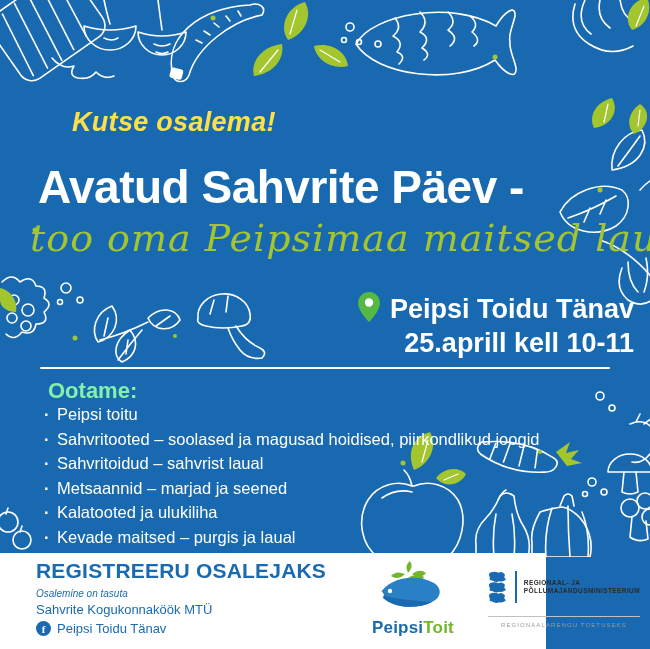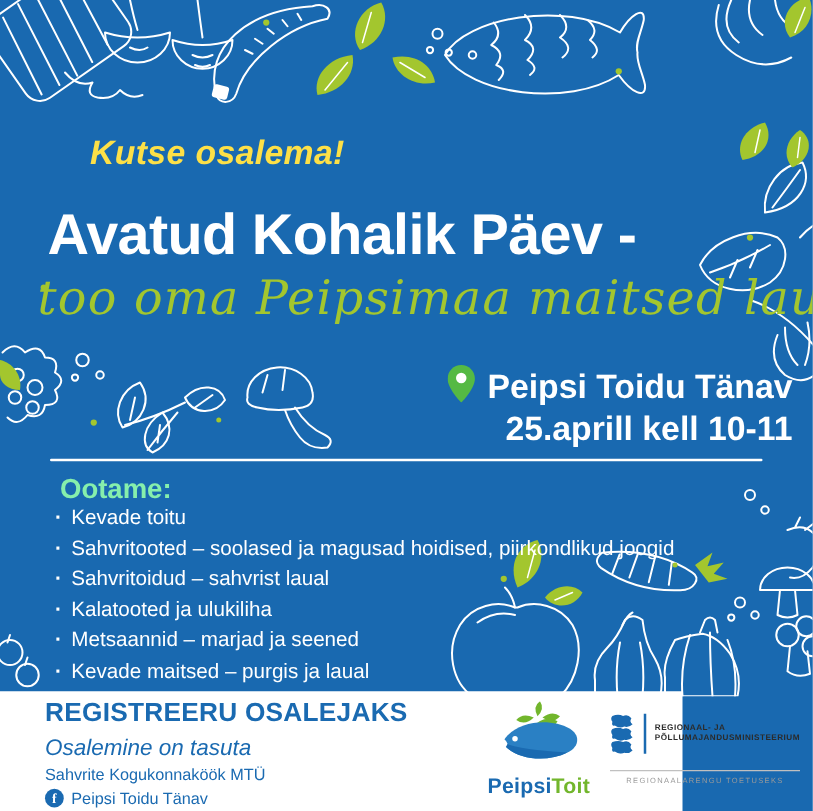--- a/index.html
+++ b/index.html
@@ -39,29 +39,29 @@
     position:absolute;left:44px;top:402px;margin:0;padding:0;list-style:none;
     color:#fff;font-size:16.5px;line-height:24.6px;font-weight:400;
   }
   .expect-list li{padding-left:13px;position:relative;white-space:nowrap;}
   .expect-list li::before{content:"·";position:absolute;left:0;top:0;font-weight:700;}
   .footer{
     position:absolute;left:0;top:553px;width:546px;height:96px;background:#fff;
   }
   .reg-col{position:absolute;left:36px;top:6px;color:#1a6ab1;}
   .reg-heading{font-size:21px;font-weight:700;letter-spacing:.2px;}
-  .reg-note{font-size:18px;font-style:italic;margin-top:5px;}
+  .reg-note{font-size:10px;font-style:italic;margin-top:5px;}
   .reg-line{font-size:13px;margin-top:3px;}
   .fb-row{font-size:13px;margin-top:4px;display:flex;align-items:center;gap:6px;}
   .fb-icon{
     display:inline-flex;align-items:center;justify-content:center;
     width:15px;height:15px;border-radius:50%;background:#1a6ab1;color:#fff;
     font-size:11px;font-weight:700;font-family:"Liberation Serif",serif;
   }
-  .pt-logo{position:absolute;left:372px;top:8px;width:100px;text-align:right;}
+  .pt-logo{position:absolute;left:372px;top:8px;width:100px;text-align:left;}
   .pt-text{font-size:17px;font-weight:700;margin-top:1px;letter-spacing:.2px;}
   .pt-text .p1{color:#1a6ab1;}
   .pt-text .p2{color:#72b62c;}
   .ministry{position:absolute;left:488px;top:18px;width:152px;}
   .min-top{display:flex;align-items:center;}
   .min-divider{width:2px;height:32px;background:#1a6ab1;margin:0 7px 0 6px;}
   .min-text{color:#2b2b2b;font-size:6.5px;font-weight:700;line-height:8px;letter-spacing:.4px;}
   .min-sub{margin-top:13px;border-top:1px solid #c0c0c0;padding-top:5px;
     color:#9a9a9a;font-size:6px;letter-spacing:1.1px;text-align:center;}
 </style>
@@ -229,42 +229,42 @@
           <circle cx="175" cy="336" r="2"></circle>
       </g>
     </g>
 
     <g stroke="#ffffff" stroke-width="1.2" fill="none" stroke-linecap="round">
       <path d="M297 10 L290 34 M260 72 L278 50 M340 62 L320 50 M604 122 L608 104 M638 126 L640 110 M422 462 L428 440 M444 480 L458 474 M636 26 L644 6"></path>
     </g>
   </svg>
 
   <div class="invite">Kutse osalema!</div>
-  <h1 class="title">Avatud Kohalik Päev -</h1>
+  <h1 class="title">Avatud Sahvrite Päev -</h1>
   <div class="script">too oma Peipsimaa maitsed lauale</div>
 
   <div class="location">
     <div>
       <svg class="pin" width="22" height="30" viewBox="0 0 24 33">
         <path fill="#55b944" d="M12 0C5.4 0 0 5.4 0 12c0 9 12 21 12 21s12-12 12-21C24 5.4 18.6 0 12 0z"></path>
         <circle cx="12" cy="11.5" r="4.6" fill="#ffffff"></circle>
       </svg><span>Peipsi Toidu Tänav</span>
     </div>
     <div>25.aprill kell 10-11</div>
   </div>
 
   <div class="sep"></div>
 
   <div class="expect-heading">Ootame:</div>
   <ul class="expect-list">
-    <li>Kevade toitu</li>
+    <li>Peipsi toitu</li>
     <li>Sahvritooted – soolased ja magusad hoidised, piirkondlikud joogid</li>
     <li>Sahvritoidud – sahvrist laual</li>
+    <li>Metsaannid – marjad ja seened</li>
     <li>Kalatooted ja ulukiliha</li>
-    <li>Metsaannid – marjad ja seened</li>
     <li>Kevade maitsed – purgis ja laual</li>
   </ul>
 
   <div class="footer">
     <div class="reg-col">
       <div class="reg-heading">REGISTREERU OSALEJAKS</div>
       <div class="reg-note">Osalemine on tasuta</div>
       <div class="reg-line">Sahvrite Kogukonnaköök MTÜ</div>
       <div class="fb-row">
         <span class="fb-icon">

